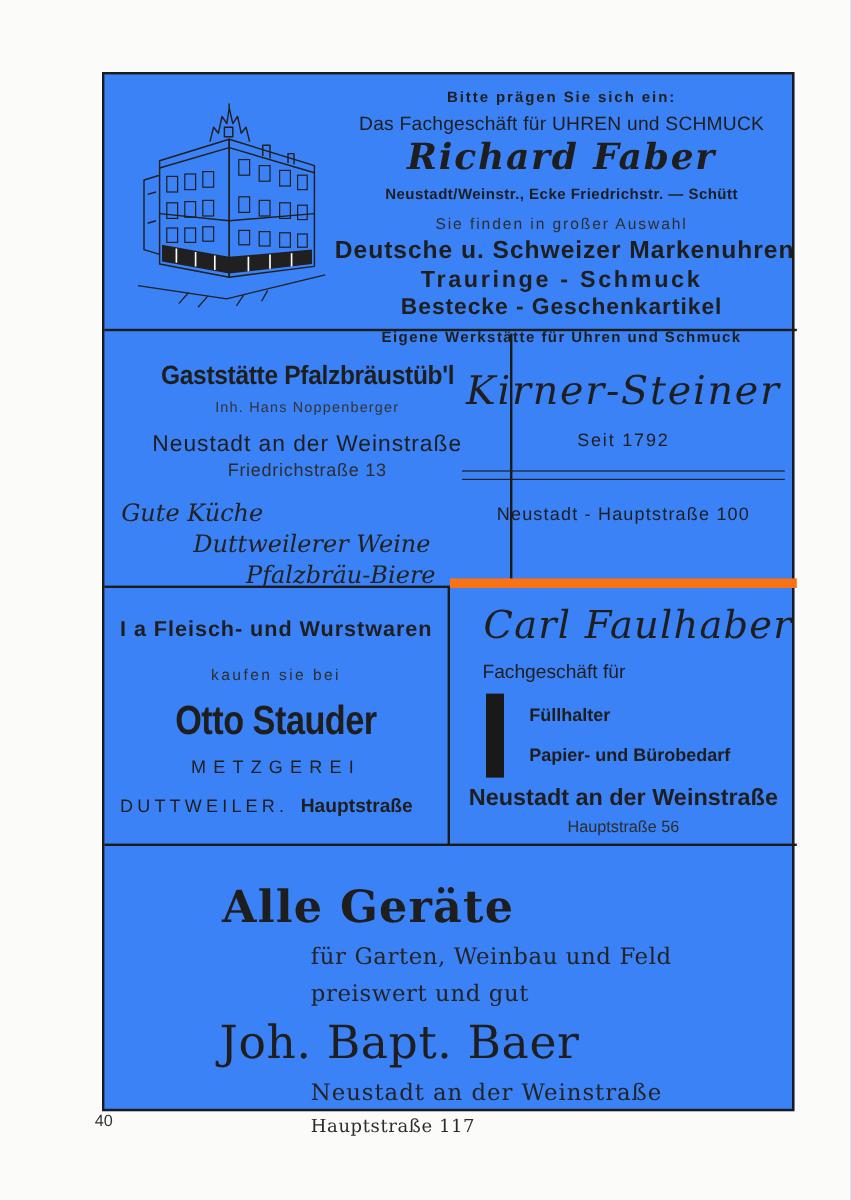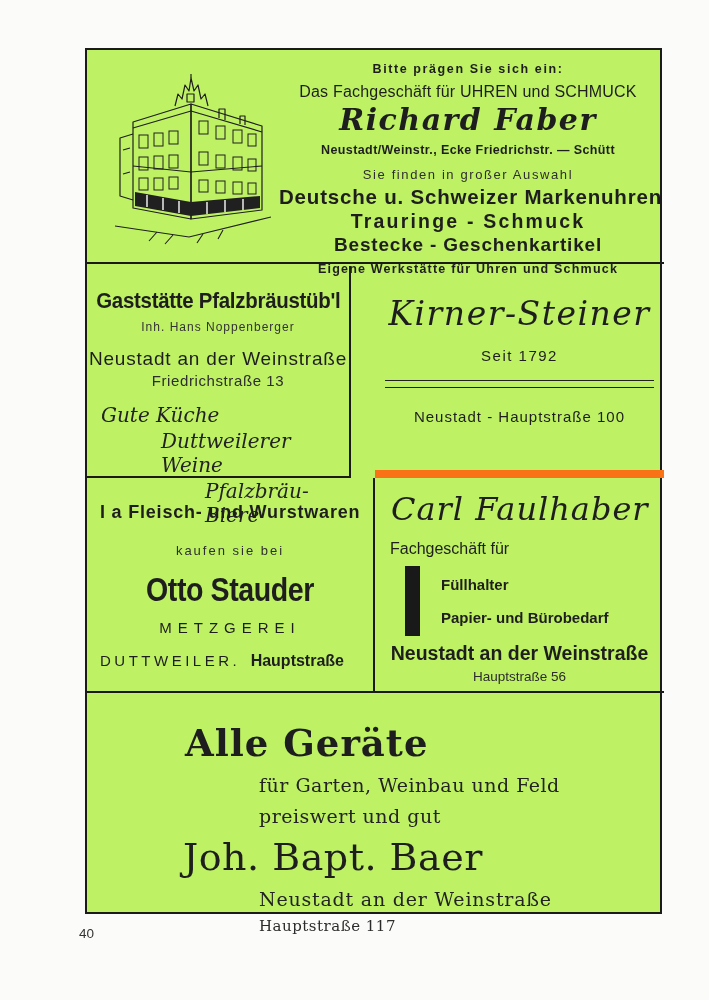--- a/index.html
+++ b/index.html
@@ -5,44 +5,44 @@
   * { margin: 0; padding: 0; box-sizing: border-box; }
   html, body { width: 709px; height: 1000px; }
   body {
     background: #fbfbf9;
     color: #1e1e1e;
     font-family: "Liberation Sans", sans-serif;
     position: relative;
     overflow: hidden;
   }
   .frame {
-    position: absolute; left: 85px; top: 48px;
+    position: absolute; left: 85px; top: 60px;
     width: 577px; height: 866px;
     border: 2.5px solid #1b1b1b;
-    background: #bef264;
+    background: #3b82f6;
   }
   .sect { position: absolute; left: 0; width: 577px; }
 
   
   .ad-faber { top: 0; height: 214px; border-bottom: 2px solid #1b1b1b; }
   .faber-illu { position: absolute; left: 12px; top: 24px; }
   .faber-text { position: absolute; left: 192px; top: 6px; width: 378px; text-align: center; }
   .f-tagline { font-size: 12.5px; font-weight: bold; letter-spacing: 1.6px; margin-top: 6px; }
   .f-subtitle { font-size: 16px; letter-spacing: 0.2px; margin-top: 7px; white-space: nowrap; }
   .f-name { font-family: "DejaVu Serif", serif; font-style: italic; font-weight: bold;
             font-size: 30px; letter-spacing: 1.5px; margin-top: 1px; }
   .f-address { font-size: 12.5px; font-weight: bold; letter-spacing: 0.4px; margin-top: 6px; white-space: nowrap; }
   .f-note { font-size: 13px; letter-spacing: 1.6px; color: #2e2e2e; margin-top: 10px; }
   .f-line1 { font-size: 20.5px; font-weight: bold; letter-spacing: 0.8px; margin-top: 3px; white-space: nowrap; }
   .f-line2 { font-size: 19.5px; font-weight: bold; letter-spacing: 2.2px; margin-top: 1px; }
   .f-line3 { font-size: 19px; font-weight: bold; letter-spacing: 0.8px; margin-top: 1px; }
   .f-footer { font-size: 12.5px; font-weight: bold; letter-spacing: 1.2px; margin-top: 6px; white-space: nowrap; }
 
   
-  .ad-gast { top: 216px; width: 264px; height: 212px;
+  .ad-gast { top: 216px; width: 340px; height: 212px;
              border-right: 2px solid #1b1b1b; border-bottom: 2px solid #1b1b1b;
              text-align: center; }
   .g-name { font-size: 22px; font-weight: bold; margin-top: 22px; white-space: nowrap; }
   .g-name span { display: inline-block; transform: scaleX(0.93); letter-spacing: -0.3px; }
   .g-owner { font-size: 12px; letter-spacing: 1px; color: #333; margin-top: 6px; }
   .g-city { font-size: 19px; letter-spacing: 0.8px; margin-top: 14px; white-space: nowrap; }
   .g-street { font-size: 15px; letter-spacing: 0.6px; color: #2d2d2d; margin-top: 2px; }
   .g-offers { font-family: "DejaVu Serif", serif; font-style: italic; font-size: 20px;
               text-align: left; margin-top: 14px; color: #222; }
   .g-offer1 { margin-left: 14px; }
@@ -68,21 +68,21 @@
                 margin: 24px 0 0 13px; white-space: nowrap; }
   .s-sub { font-size: 13px; letter-spacing: 2px; color: #2e2e2e; text-align: center; margin-top: 20px; }
   .s-name { font-size: 34px; font-weight: bold; text-align: center; margin-top: 12px; white-space: nowrap; }
   .s-name span { display: inline-block; transform: scaleX(0.84); letter-spacing: -0.5px; }
   .s-trade { font-size: 15px; letter-spacing: 6px; text-align: center; margin-top: 10px; }
   .s-address { margin: 16px 0 0 13px; white-space: nowrap; }
   .s-addr-caps { font-size: 15px; letter-spacing: 3.5px; }
   .s-addr-street { font-size: 16px; font-weight: bold; margin-left: 6px; }
 
   .ad-faulhaber { top: 428px; left: 288px; width: 289px; height: 215px;
-                  border-bottom: 2px solid #1b1b1b; }
+                  border-bottom: 2px solid #1b1b1b; padding-left: 12px; }
   .fa-name { font-family: "DejaVu Serif", serif; font-style: italic; font-size: 32px;
              letter-spacing: 1px; margin: 12px 0 0 16px; white-space: nowrap; }
   .fa-sub { font-size: 16px; margin: 12px 0 0 15px; }
   .fa-bar { position: absolute; left: 30px; top: 88px; width: 15px; height: 70px; background: #191919; }
   .fa-item1 { position: absolute; left: 66px; top: 98px; font-size: 15px; font-weight: bold; }
   .fa-item2 { position: absolute; left: 66px; top: 131px; font-size: 15px; font-weight: bold; }
   .fa-city { position: absolute; left: 0; top: 164px; width: 100%; text-align: center;
              font-size: 19.5px; font-weight: bold; white-space: nowrap; }
   .fa-street { position: absolute; left: 0; top: 191px; width: 100%; text-align: center;
                font-size: 13.5px; color: #2c2c2c; }

